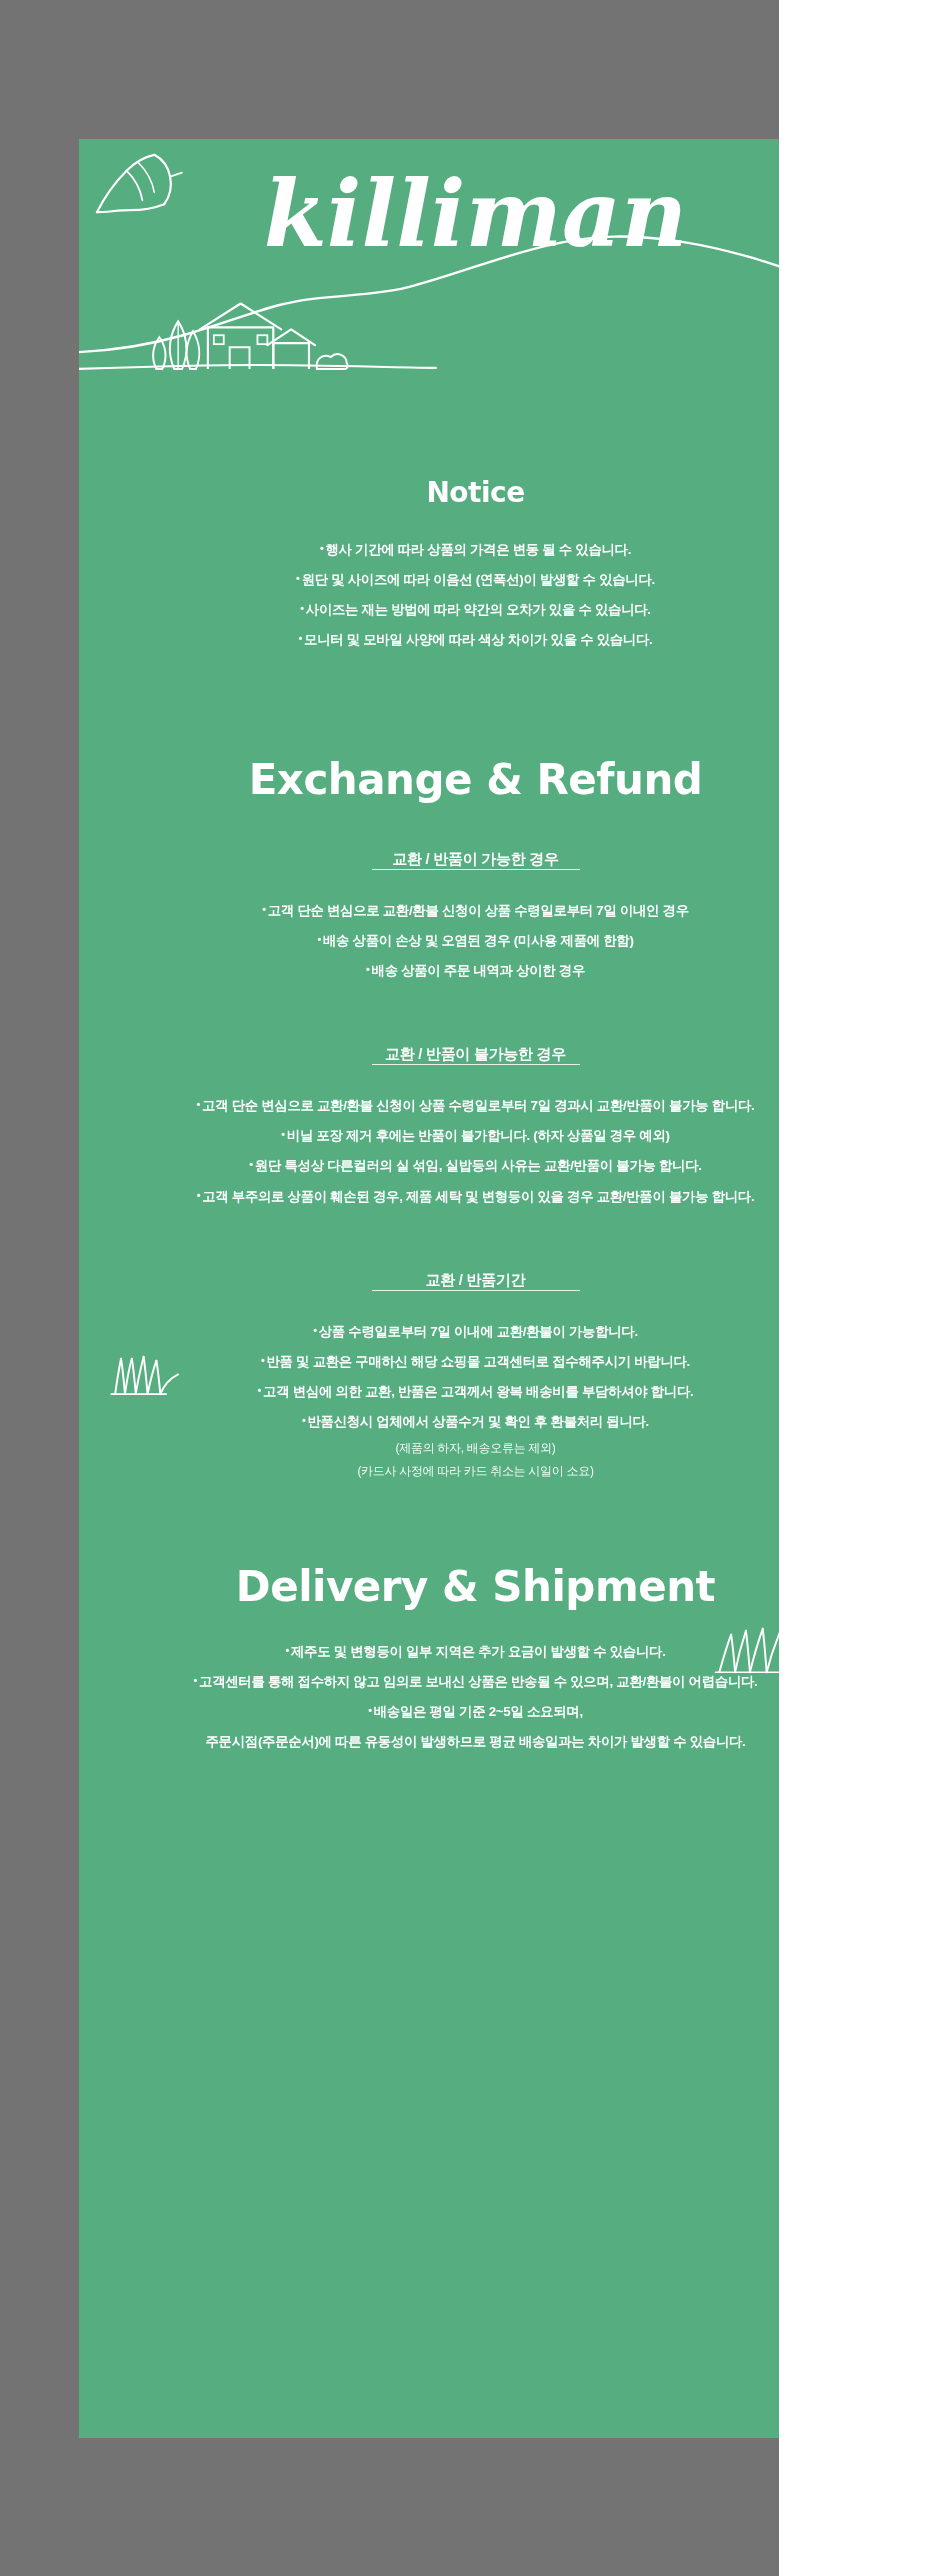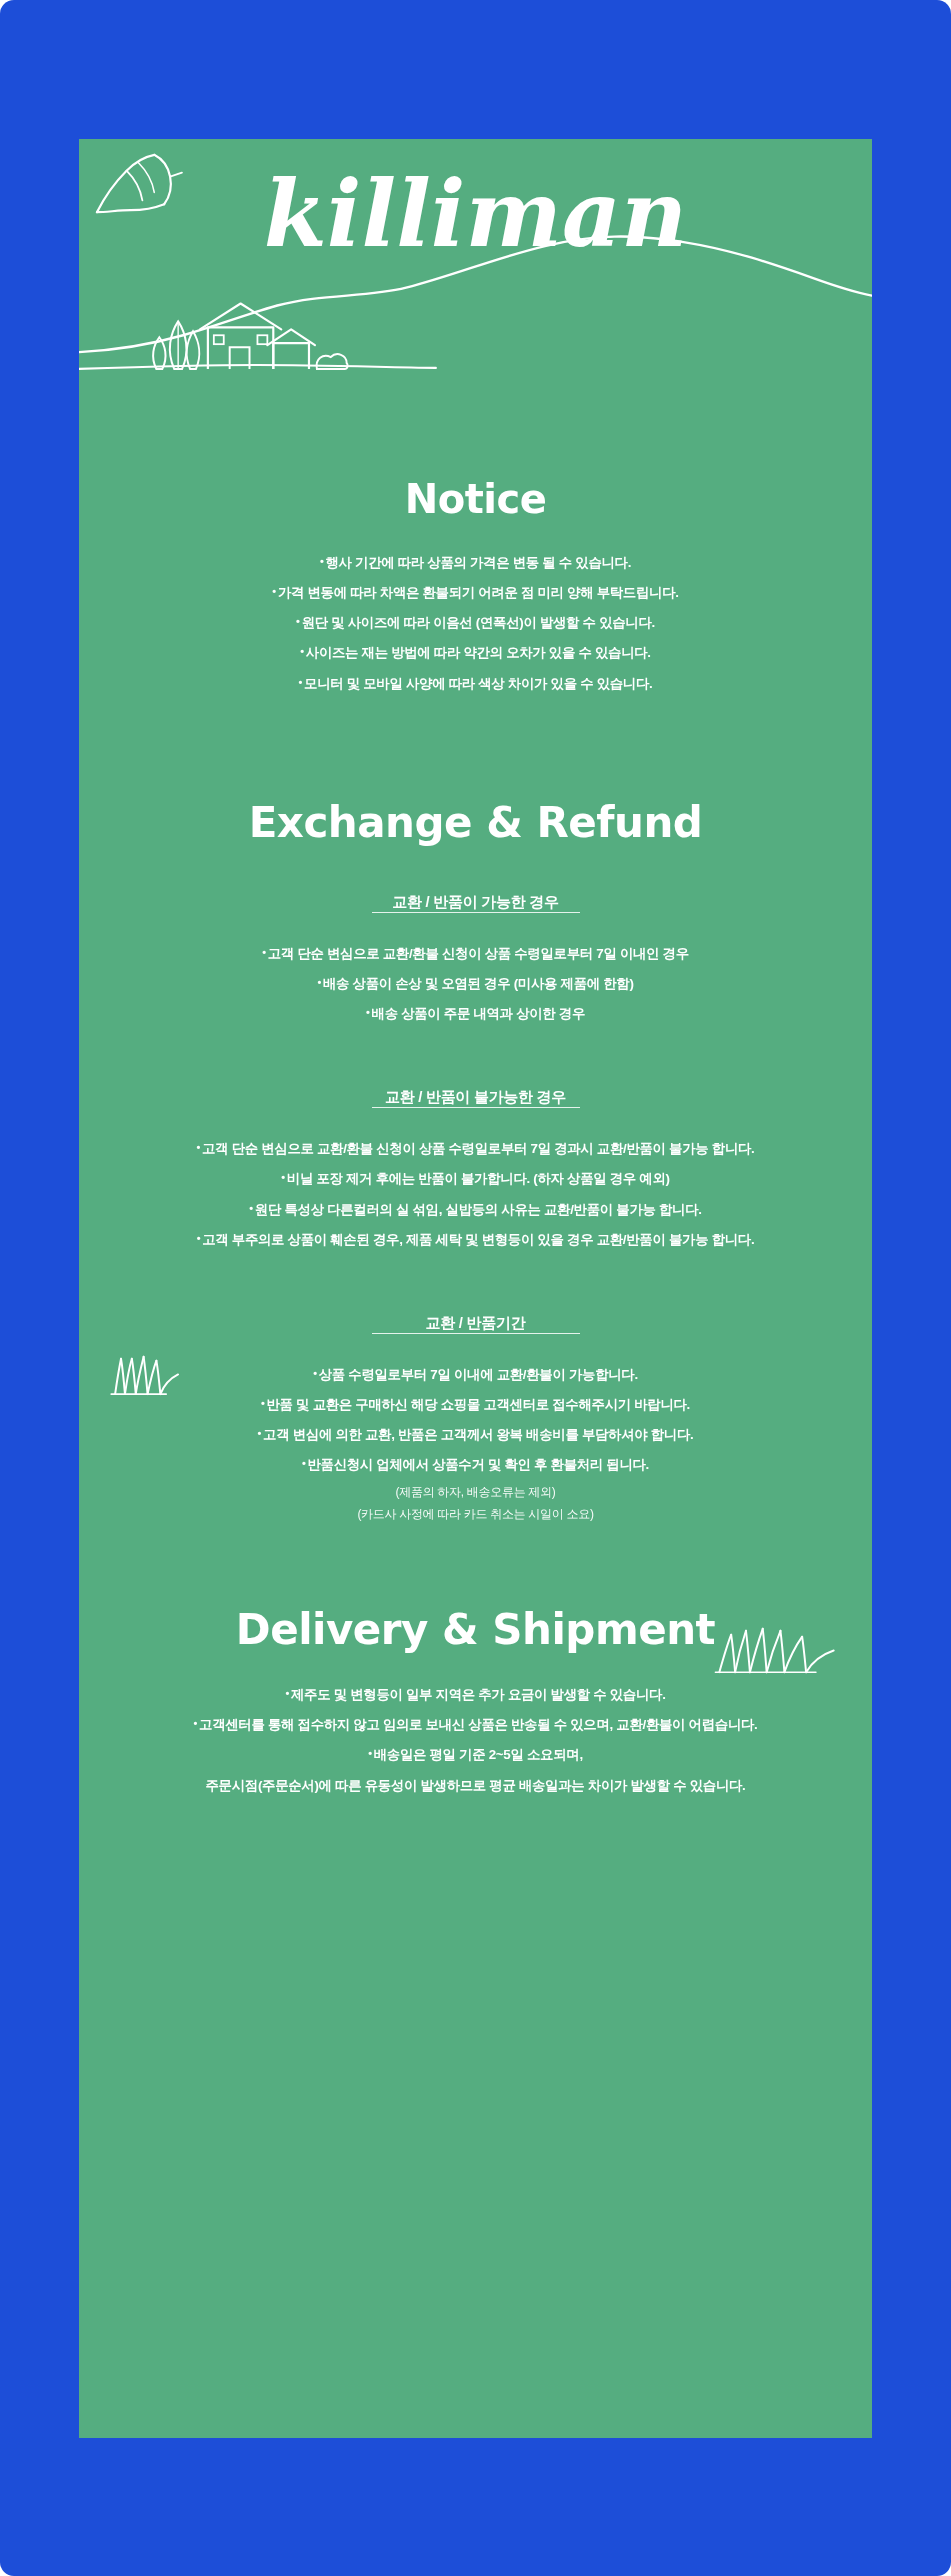--- a/index.html
+++ b/index.html
@@ -8,25 +8,24 @@
     background: #ffffff;
   }
   body {
     width: 951px;
     height: 2576px;
     font-family: "Liberation Sans", sans-serif;
     -webkit-font-smoothing: antialiased;
   }
   .page {
     position: relative;
-    width: 951px;
+    width: 779px;
     height: 2576px;
-    background: #1d4ed8;
+    background: #737373;
     overflow: hidden;
-    border-radius: 14px;
   }
   .panel {
     position: absolute;
     left: 79px;
     top: 139px;
     width: 793px;
     height: 2299px;
     background: #55ad80;
     color: #ffffff;
     overflow: hidden;
@@ -56,21 +55,21 @@
   
   .section {
     padding: 0 40px;
     box-sizing: border-box;
     width: 793px;
     text-align: center;
   }
   .section-title {
     font-family: "DejaVu Sans", sans-serif;
     font-weight: bold;
-    font-size: 40px;
+    font-size: 28px;
     letter-spacing: -0.5px;
     color: #ffffff;
     margin: 0;
   }
   .section-title.big {
     font-size: 42px;
   }
   .lines {
     margin-top: 26px;
   }
@@ -157,21 +156,20 @@
         <svg width="793" height="149" viewBox="0 0 800 150" fill="none">
           <text x="400" y="108" text-anchor="middle" font-family="DejaVu Serif, serif" font-size="92" font-style="italic" font-weight="bold" fill="#ffffff">killiman</text>
         </svg>
       </div>
     </div>
 
     <div class="section">
       <h2 class="section-title">Notice</h2>
       <div class="lines">
         <div class="line"><span class="bullet-dot">•</span><span>행사 기간에 따라 상품의 가격은 변동 될 수 있습니다.</span></div>
-        <div class="line"><span class="bullet-dot">•</span><span>가격 변동에 따라 차액은 환불되기 어려운 점 미리 양해 부탁드립니다.</span></div>
         <div class="line"><span class="bullet-dot">•</span><span>원단 및 사이즈에 따라 이음선 (연폭선)이 발생할 수 있습니다.</span></div>
         <div class="line"><span class="bullet-dot">•</span><span>사이즈는 재는 방법에 따라 약간의 오차가 있을 수 있습니다.</span></div>
         <div class="line"><span class="bullet-dot">•</span><span>모니터 및 모바일 사양에 따라 색상 차이가 있을 수 있습니다.</span></div>
       </div>
     </div>
 
     <div class="sp-100"></div>
 
     <div class="section">
       <h2 class="section-title big">Exchange &amp; Refund</h2>

